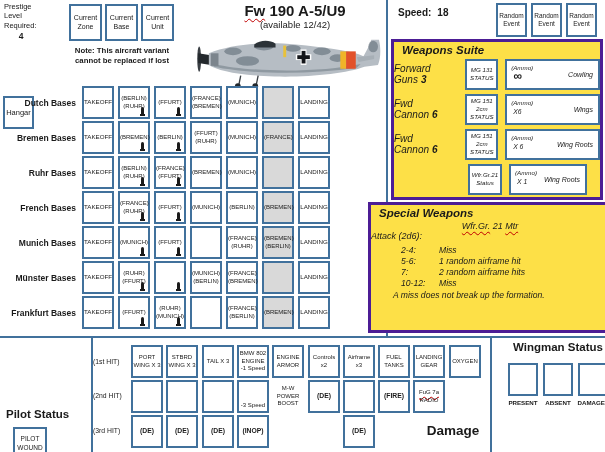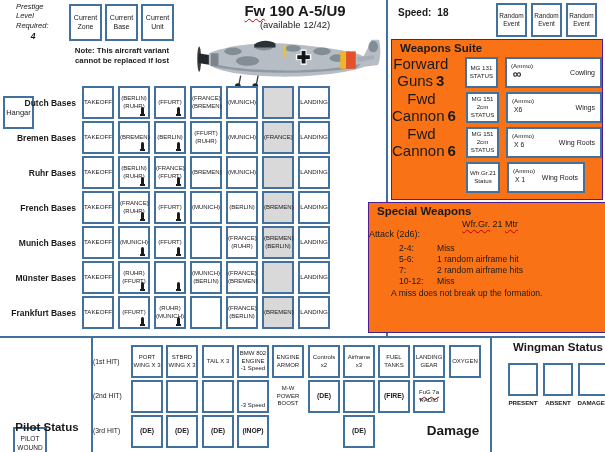--- a/index.html
+++ b/index.html
@@ -1,24 +1,24 @@
 <!DOCTYPE html>
 <html><head>
 <meta charset="utf-8">
 <style>
   html,body{margin:0;padding:0;background:#e9e9e9;}
   .card{position:relative;width:605px;height:452px;background:#fff;font-family:"Liberation Sans",sans-serif;color:#1a1a1a;overflow:hidden;}
   .abs{position:absolute;}
   .box{border:2px solid #41719c;background:#fff;box-sizing:border-box;display:flex;flex-direction:column;align-items:center;justify-content:center;text-align:center;position:relative;}
   .gray{background:#d9d9d9;}
-  .panel{position:absolute;border:1px solid #4c1d95;background:#f97316;box-sizing:border-box;}
+  .panel{position:absolute;border:3px solid #4c1d95;background:#fde047;box-sizing:border-box;font-style:italic;}
   .vline,.hline{position:absolute;background:#41719c;}
   .squig{text-decoration:underline;text-decoration-style:wavy;text-decoration-color:#c00000;text-decoration-thickness:1px;text-underline-offset:2px;}
   
-  .prestige{left:16px;top:2px;width:64px;font-size:7.5px;line-height:1.25;font-style:italic;}
+  .prestige{left:4px;top:2px;width:64px;font-size:7.5px;line-height:1.25;}
   .prestige .pv{font-weight:bold;font-size:8.5px;width:34px;text-align:center;margin-top:1px;}
   .current-row{left:69px;top:4px;display:flex;gap:3px;}
   .smb{width:33px;height:37px;font-size:7px;line-height:1.25;padding:2px;}
   .title-block{left:205px;top:2px;width:180px;text-align:center;}
   .title-block h1{margin:0;font-size:15px;font-weight:bold;}
   .subtitle{font-size:9.5px;margin-top:0px;}
   .speed{left:398px;top:7px;font-weight:bold;font-size:10px;}
   .speed span{margin-right:6px;}
   .random-row{left:496px;top:3px;display:flex;gap:4px;}
   .reb{width:31px;height:34px;font-size:6.5px;line-height:1.3;padding:2px;}
@@ -31,42 +31,42 @@
   .blabel{width:78px;text-align:right;font-weight:bold;font-size:8.5px;padding-right:2px;box-sizing:border-box;}
   .bcell{width:32px;height:33px;margin-left:4px;font-size:6px;line-height:1.3;flex:0 0 auto;}
   .term{font-size:6.2px;}
   .bl{width:100%;}
   .bomb{position:absolute;right:4px;bottom:2px;width:3px;height:8px;background:#1b1b1b;border-radius:1.5px 1.5px 1px 1px;}
   .bomb::after{content:'';position:absolute;left:-1px;bottom:-1px;width:5px;height:2px;background:#1b1b1b;}
   
   .ws{left:391px;top:39px;width:212px;height:161px;}
   .ptitle{margin:2px 0 0 8px;font-size:11.5px;font-weight:bold;}
   .wrow{display:flex;align-items:center;height:34px;margin-top:1px;}
-  .wlab{width:74px;text-align:center;padding-right:15px;font-size:15px;box-sizing:border-box;}
+  .wlab{width:74px;text-align:left;padding-right:15px;font-size:10px;box-sizing:border-box;}
   .wval{font-weight:bold;margin-left:3px;}
   .stbox{width:34px;height:31px;font-size:6.2px;line-height:1.3;}
   .ambox{margin-left:7px;width:99px;height:31px;}
   .ambox.narrow{width:78px;}
   .amleft{position:absolute;left:4px;top:3px;text-align:left;}
   .amlab{font-size:6.2px;}
   .amval{font-size:6.8px;margin-top:2px;margin-left:2px;}
   .amval.inf{font-size:12px;line-height:7px;font-weight:bold;}
   .amloc{position:absolute;right:5px;top:50%;transform:translateY(-50%);font-size:7px;}
   
   .sw{left:368px;top:202px;width:244px;height:131px;}
   .swname{text-align:center;font-size:9px;margin-top:2px;}
   .swattack{text-align:left;font-size:9px;}
   .attack-table{margin:4px 0 0 30px;}
   .atrow{display:flex;font-size:8.6px;line-height:1.28;}
   .atroll{width:38px;flex:0 0 auto;}
   .footnote{margin:1px 0 0 22px;font-size:8.6px;}
   
   .pwbox{left:13px;top:346px;width:34px;height:33px;font-size:6.5px;line-height:1.3;white-space:pre-line;}
   .pwblank{left:53px;top:346px;width:30px;height:33px;}
-  .pstatus{left:6px;top:421px;width:82px;text-align:center;font-weight:bold;font-size:11.5px;}
+  .pstatus{left:6px;top:408px;width:82px;text-align:left;font-weight:bold;font-size:11.5px;}
   .hitlab{font-size:6.8px;width:40px;}
   .dgrid{left:131px;top:345px;width:356px;height:106px;}
   .dcell{position:absolute;width:32px;height:33px;font-size:6px;line-height:1.25;}
   .dplain{position:absolute;width:32px;height:33px;display:flex;flex-direction:column;align-items:center;justify-content:center;text-align:center;font-size:6px;line-height:1.25;}
   .bott{justify-content:flex-end;padding-bottom:2px;}
   .dbold{font-weight:bold;font-size:6.8px;}
   .dmglab{left:408px;top:423px;width:90px;text-align:center;font-weight:bold;font-size:13.5px;}
   
   .wingman{left:492px;top:341px;width:132px;text-align:center;}
   .wmtitle{font-weight:bold;font-size:11.5px;}

